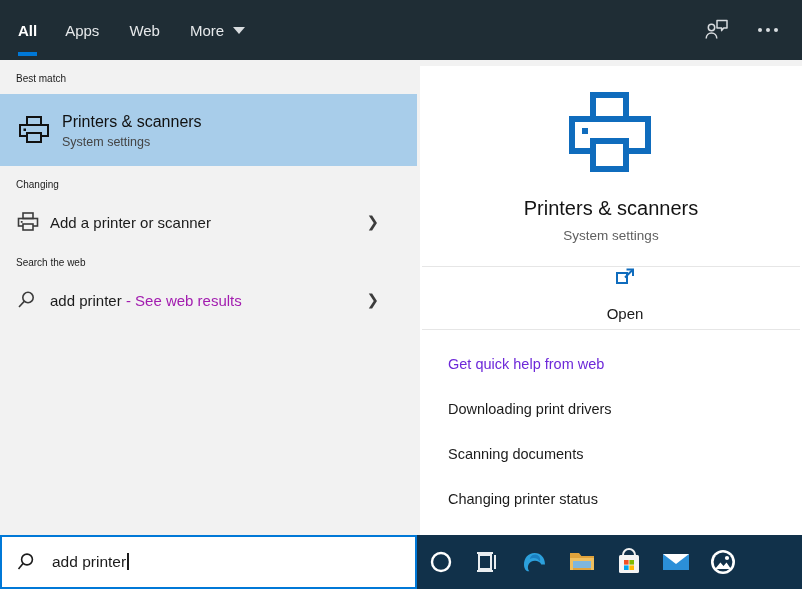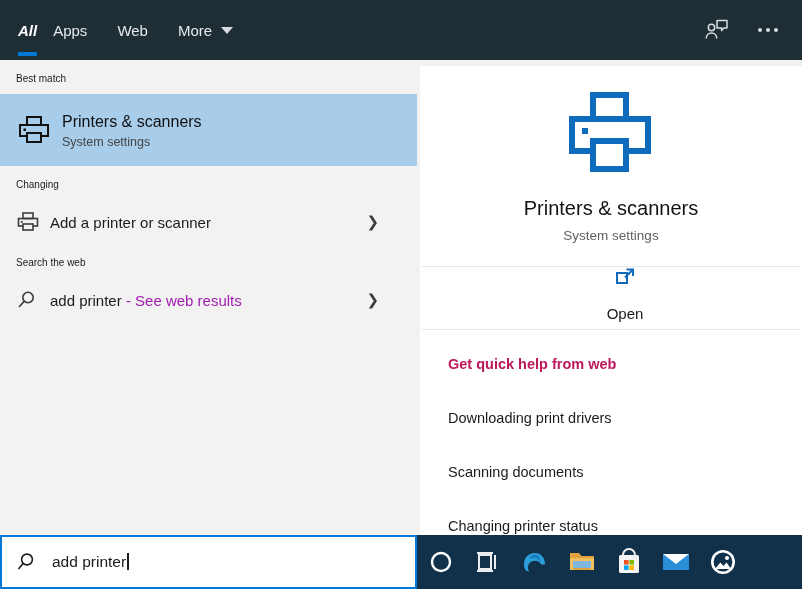--- a/index.html
+++ b/index.html
@@ -19,21 +19,21 @@
   }
   .tabs { display:flex; align-items:center; height:60px; padding-left:18px; }
   .tab {
     position:relative; height:60px;
     display:flex; align-items:center;
     padding:0 17px 0 0;
     margin-right:13px;
     color:#e6e9eb; font-size:15px;
     cursor:pointer; white-space:nowrap;
   }
-  .tab:first-child { padding-right:0; margin-right:16px;font-style:italic; }
+  .tab:first-child { padding-right:0; margin-right:28px; }
   .tab.active { font-weight:bold; color:#ffffff; }
   .tab.active .underline {
     position:absolute; left:0; right:0; bottom:4px; height:4px;
     background:#0078d7;
   }
   .tab .caret {
     display:inline-block; margin-left:9px;
     width:0;height:0;
     border-left:6px solid transparent;
     border-right:6px solid transparent;
@@ -83,24 +83,24 @@
   }
   .hero-title { font-size:20px; color:#131313; margin-top:20px; }
   .hero-sub { font-size:13.5px; color:#5f5f5f; margin-top:8px; }
   .sep { height:1px; background:#e6e6e6; margin:0 2px; }
   .open-row {
     display:flex; align-items:center; gap:18px;
     height:62px; padding-left:28px; cursor:pointer;flex-direction:column;
   }
   .open-label { font-size:15px; color:#1b1b1b; }
   .help-block { padding:26px 0 0 28px; }
-  .help-title { font-size:14.5px; font-weight:bold; color:#be185d; }
+  .help-title { font-size:14.5px; font-weight:normal; color:#6d28d9; }
   .help-link {
     display:block; font-size:14.5px; color:#1b1b1b;
-    margin-top:38px; cursor:pointer; text-decoration:none;
+    margin-top:29px; cursor:pointer; text-decoration:none;
   }
 
   
   .searchbox {
     position:absolute; left:0; bottom:0; width:417px; height:54px;
     background:#ffffff; border:2px solid #0078d7;
     display:flex; align-items:center; padding-left:14px; gap:14px;
   }
   .search-text { font-size:15.5px; color:#1b1b1b; position:relative; }
   .caretbar {

